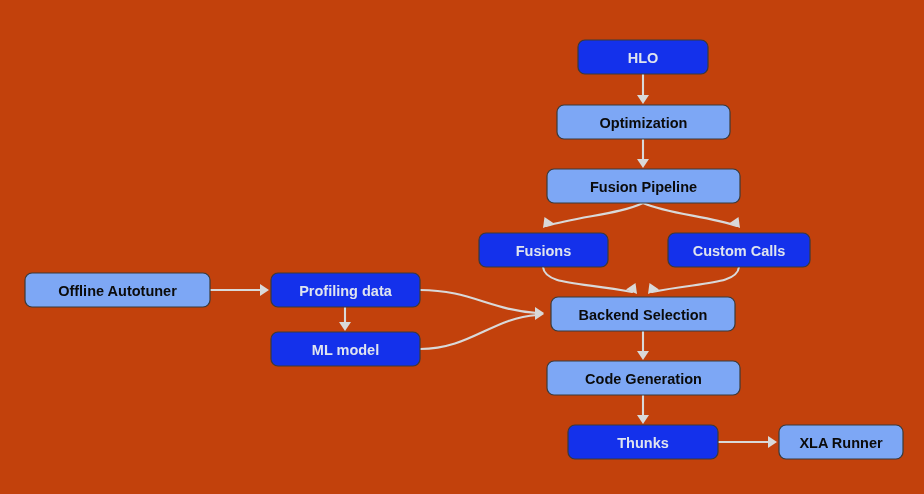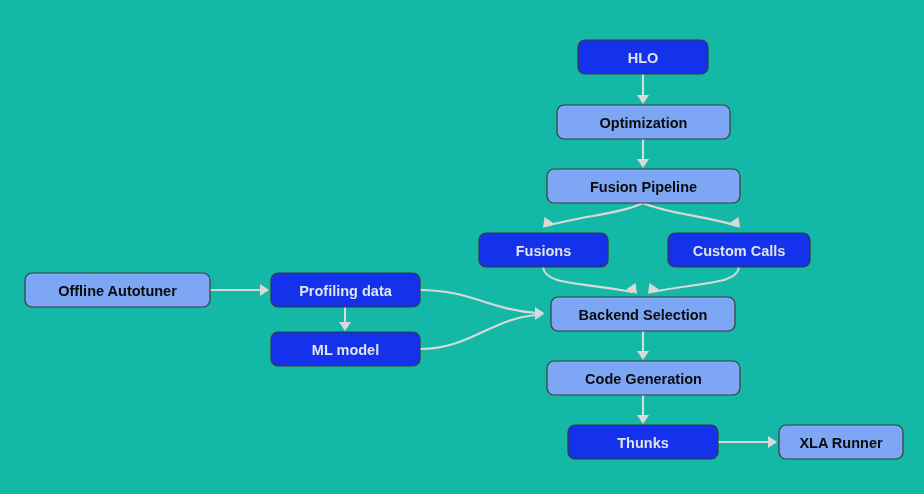--- a/index.html
+++ b/index.html
@@ -10,21 +10,21 @@
   body {
     width: 924px;
     height: 494px;
     overflow: hidden;
     font-family: "Liberation Sans", sans-serif;
   }
   #diagram-root {
     position: relative;
     width: 924px;
     height: 494px;
-    background: #14b8a6;
+    background: #c2410c;
   }
   svg.flow {
     position: absolute;
     left: 0;
     top: 0;
     width: 924px;
     height: 494px;
   }
   .node-rect {
     stroke: #3a3a3a;

